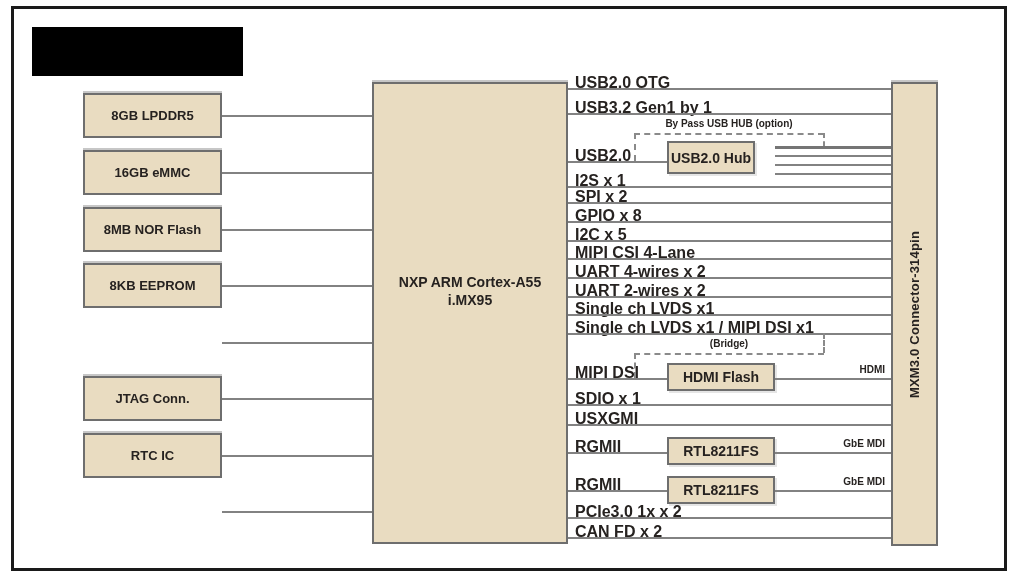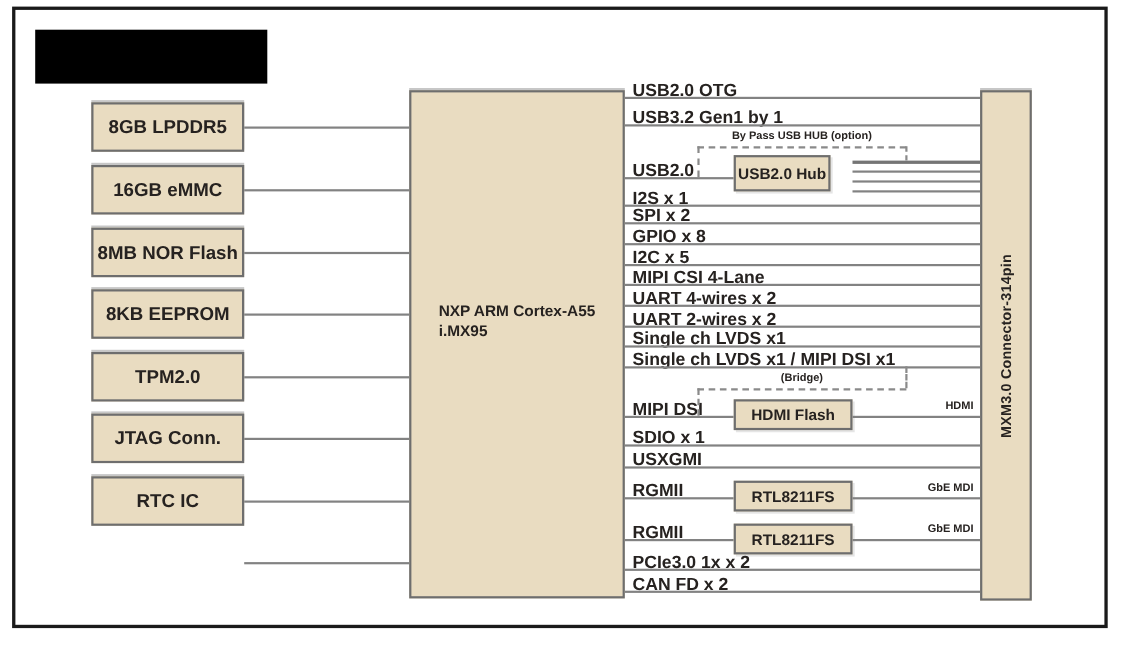--- a/index.html
+++ b/index.html
@@ -3,22 +3,22 @@
 <meta charset="utf-8">
 <style>
   html,body{margin:0;padding:0;background:#ffffff;}
   #stage{position:relative;width:1024px;height:588px;background:#ffffff;overflow:hidden;
          font-family:"Liberation Sans", sans-serif;color:#262220;}
   .frame{position:absolute;left:11px;top:6px;width:990px;height:559px;border:3px solid #1a1a1a;}
   .logo{position:absolute;left:32px;top:27px;width:211px;height:49px;background:#000000;}
   .box{position:absolute;background:#e9dcc1;border:2px solid #6e6e6e;box-sizing:border-box;
        display:flex;align-items:center;justify-content:center;
        box-shadow:0 -2px 0 rgba(130,130,130,0.45);}
-  .module{left:83px;width:139px;height:45px;font-size:17px;font-weight:bold;}
-  .cpu{left:372px;top:82px;width:196px;height:462px;font-size:14px;font-weight:bold;text-align:left;line-height:1.3;}
+  .module{left:83px;width:139px;height:45px;font-size:13px;font-weight:bold;}
+  .cpu{left:372px;top:82px;width:196px;height:462px;font-size:14px;font-weight:bold;text-align:center;line-height:1.3;}
   .cpu-text{transform:translateY(-22px);}
   .connector{left:891px;top:82px;width:47px;height:464px;}
   .connector-label{white-space:nowrap;transform:rotate(-90deg);font-size:13px;font-weight:bold;letter-spacing:0.2px;}
   .chip{font-size:14px;font-weight:bold;box-shadow:2px 2px 0 rgba(0,0,0,0.10);}
   .hline{position:absolute;height:2px;background:#828282;}
   .hline.thick{height:3px;background:#757575;}
   .bus-label{position:absolute;left:575px;font-size:16px;font-weight:bold;white-space:nowrap;}
   .right-label{position:absolute;left:770px;width:115px;text-align:right;font-size:10px;font-weight:bold;}
   .dash-h{position:absolute;border-top:2px dashed #8a8a8a;}
   .dash-v{position:absolute;border-left:2px dashed #8a8a8a;}
@@ -35,23 +35,20 @@
       <span>8GB LPDDR5</span>
     </div>
   <div class="box module" style="top:150px">
       <span>16GB eMMC</span>
     </div>
   <div class="box module" style="top:207px">
       <span>8MB NOR Flash</span>
     </div>
   <div class="box module" style="top:263px">
       <span>8KB EEPROM</span>
-    </div>
-  <div class="box module" style="top:320px">
-      <span>TPM2.0</span>
     </div>
   <div class="box module" style="top:433px">
       <span>RTC IC</span>
     </div>
   <div class="box module" style="top:376px">
       <span>JTAG Conn.</span>
     </div>
 
   <div class="hline" style="left:222px;width:150px;top:115px"></div>
   <div class="hline" style="left:222px;width:150px;top:172px"></div>

